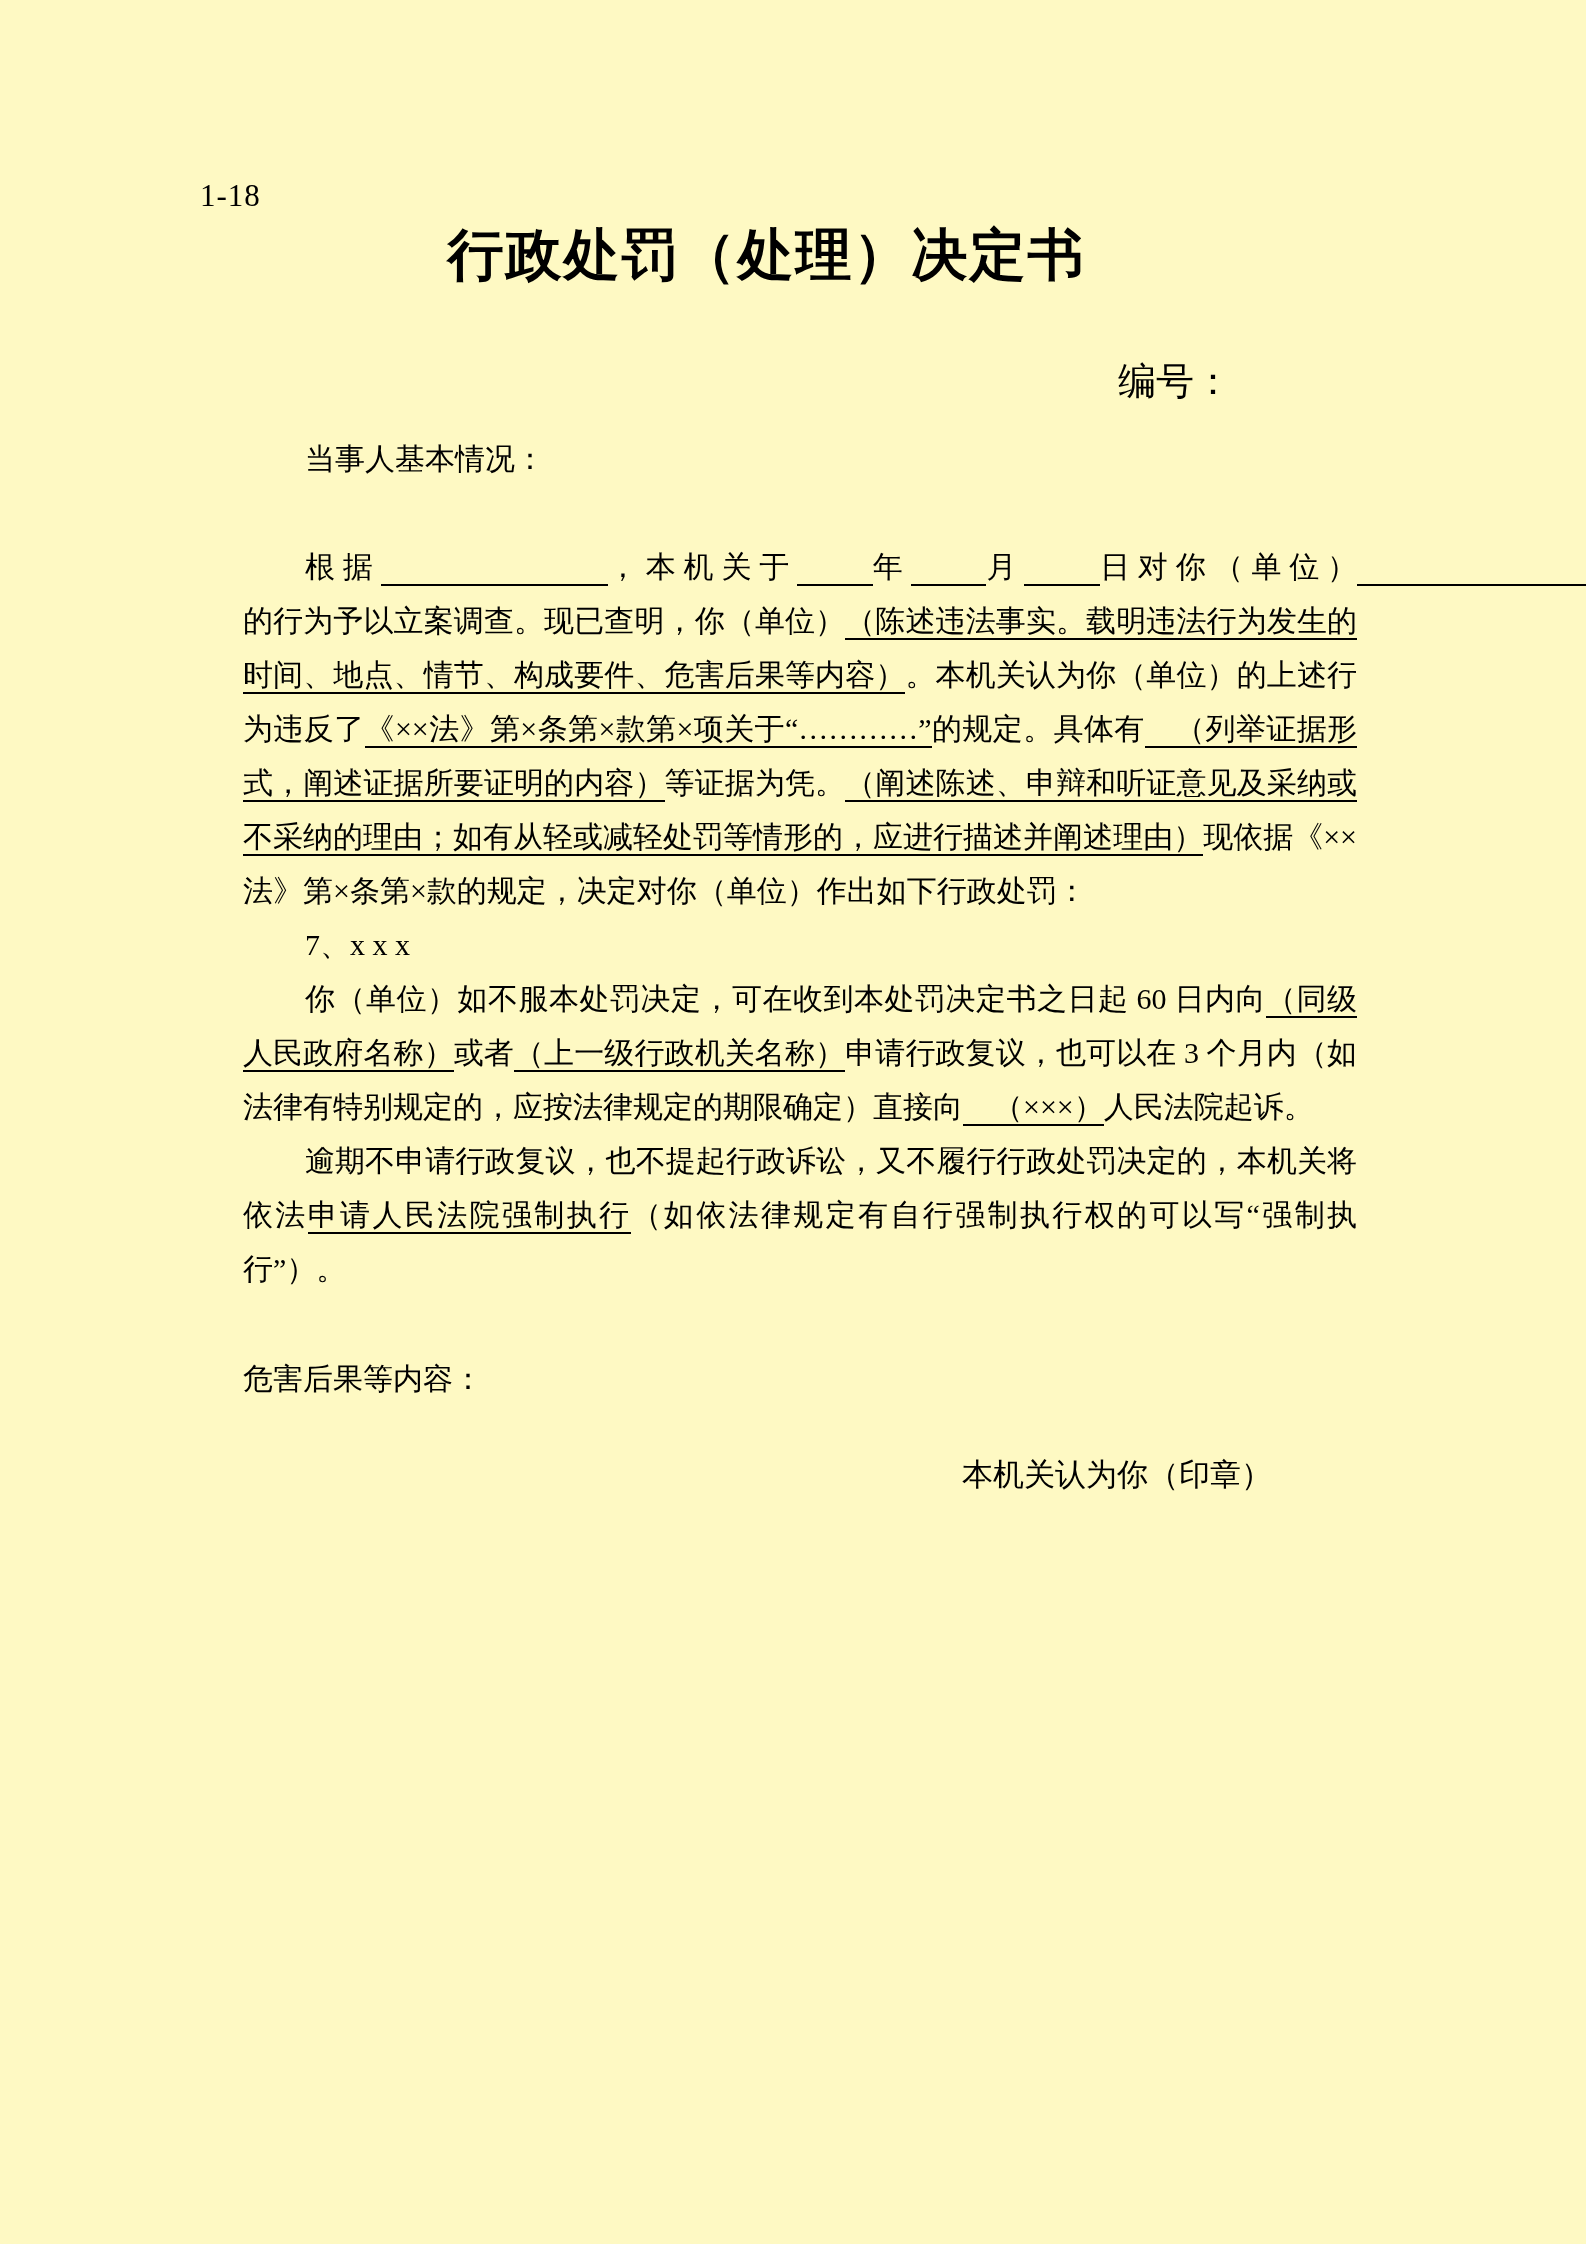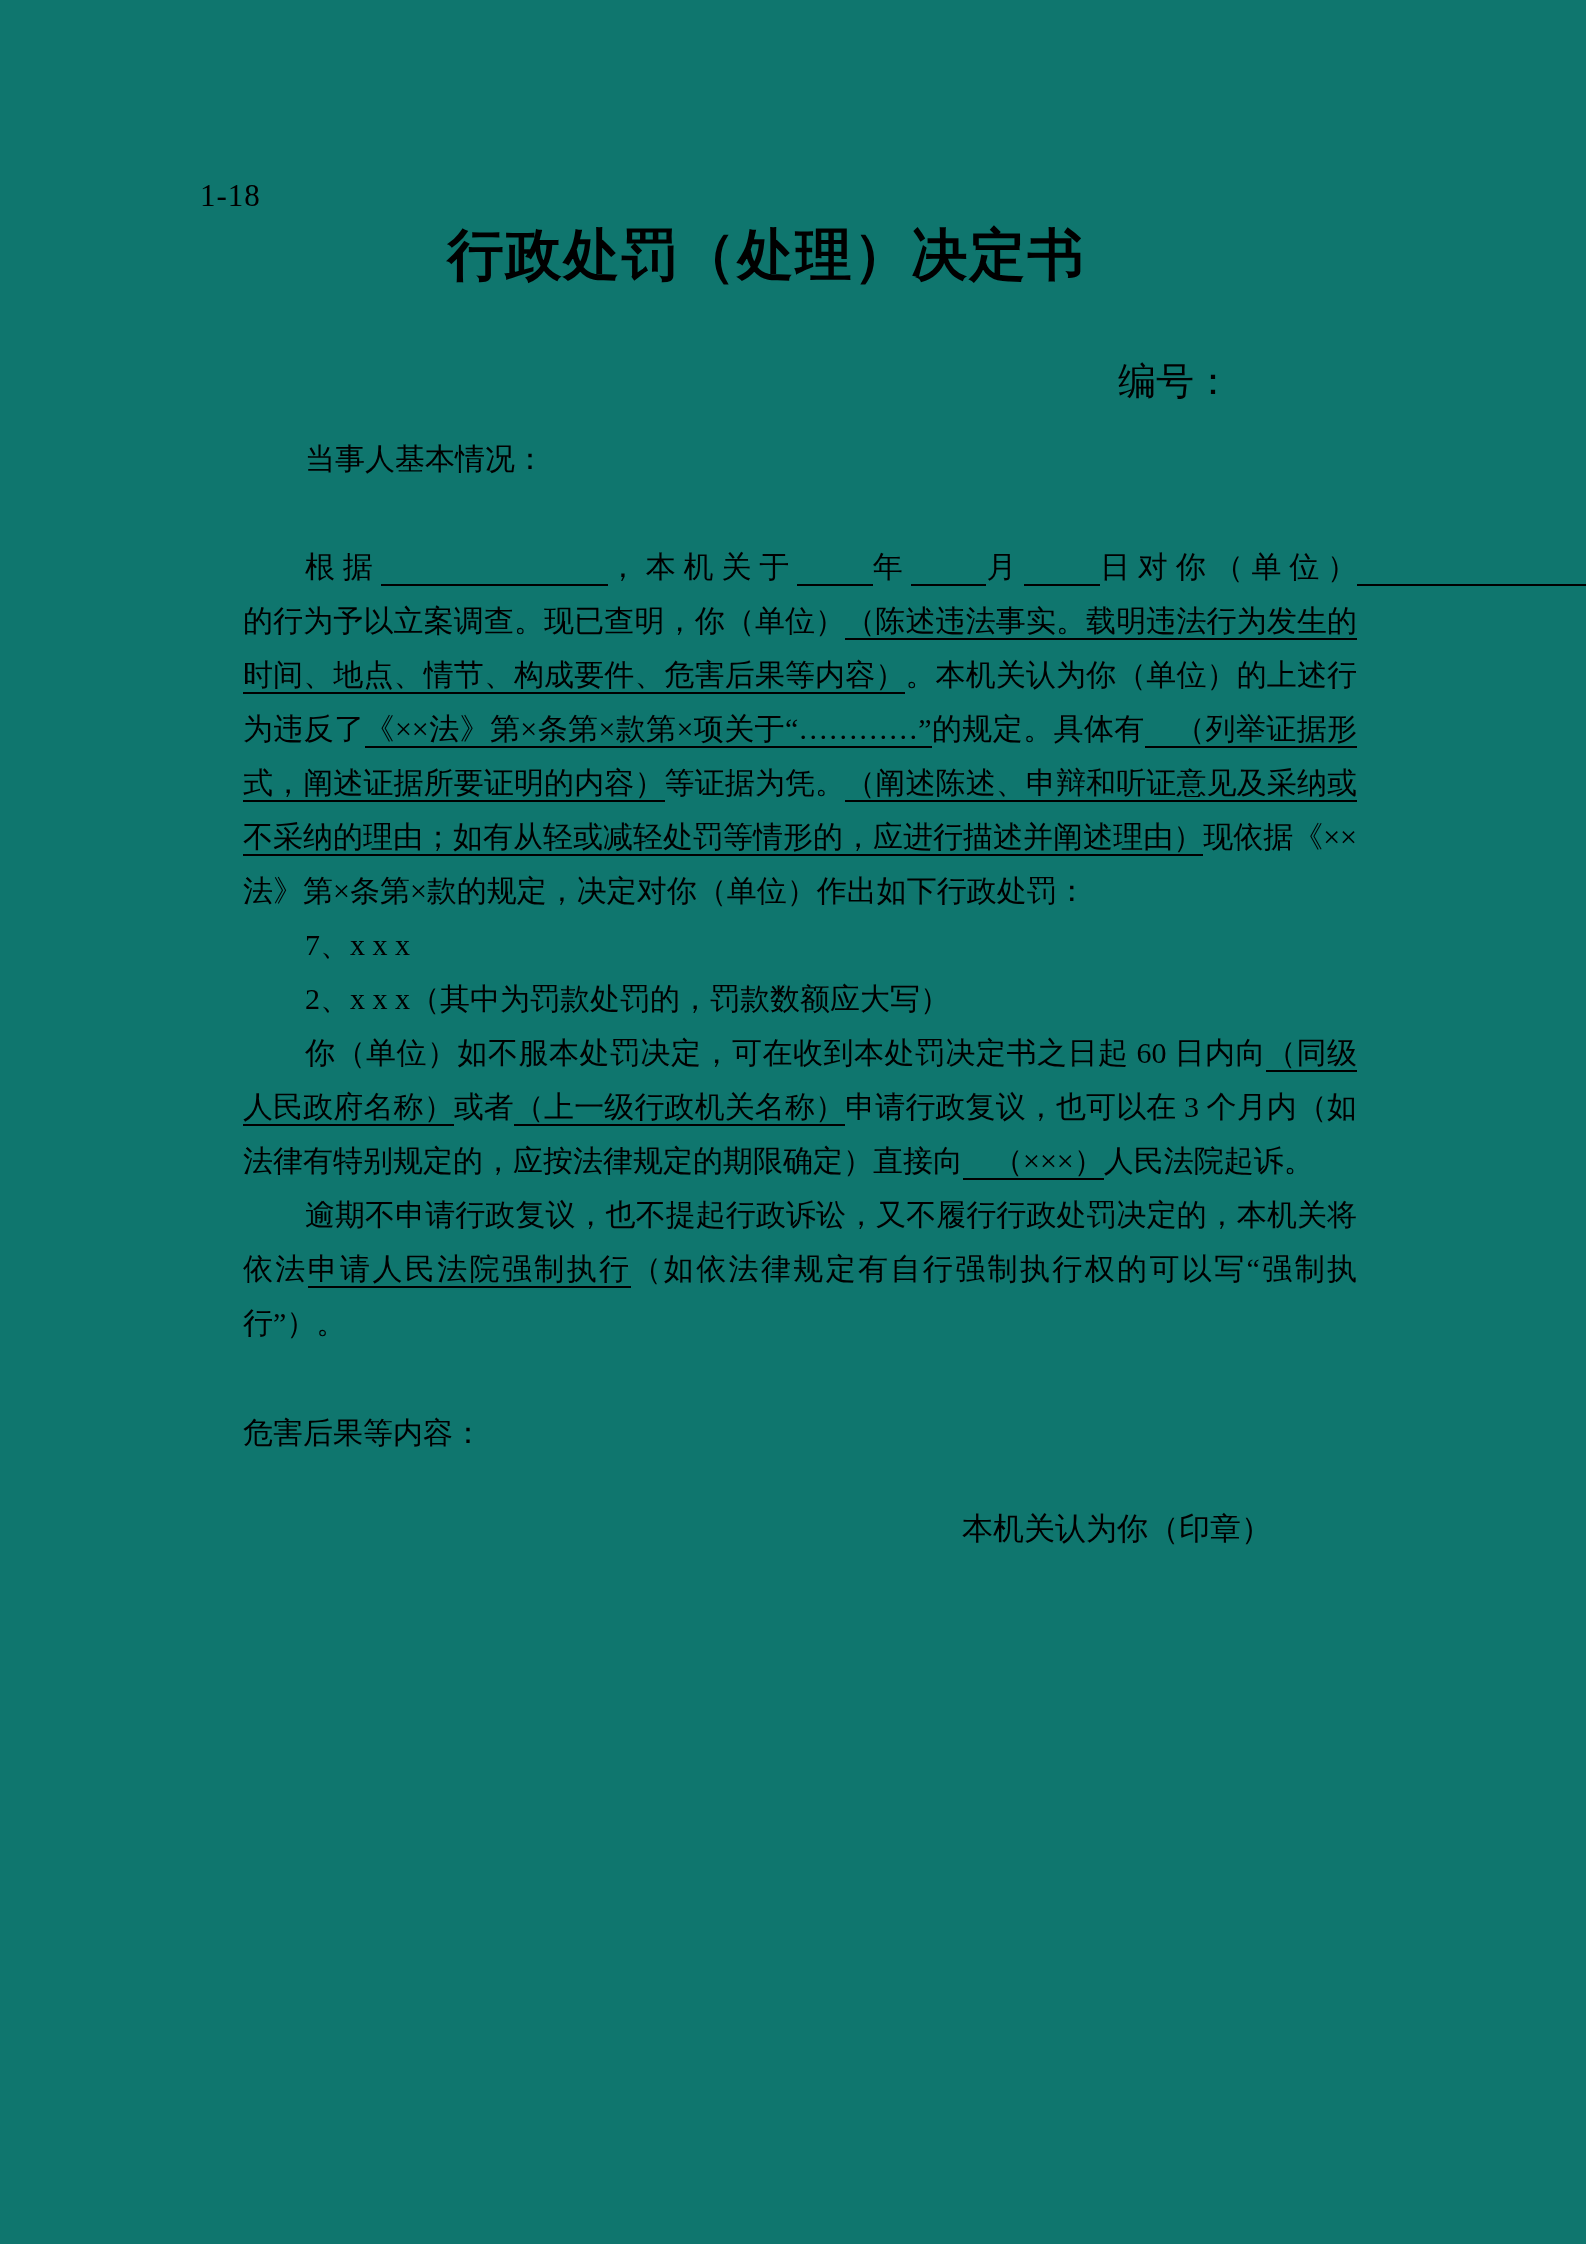--- a/index.html
+++ b/index.html
@@ -4,21 +4,21 @@
 <style>
   html, body {
     margin: 0;
     padding: 0;
     background: #ffffff;
   }
   .page {
     position: relative;
     width: 1586px;
     height: 2244px;
-    background: #0f766e;
+    background: #fef9c3;
     color: #000000;
     font-family: "Liberation Serif", "DejaVu Serif", serif;
     overflow: hidden;
   }
   .doc-code {
     position: absolute;
     left: 200px;
     top: 178px;
     font-size: 31px;
     letter-spacing: 1px;
@@ -87,21 +87,20 @@
   <div class="doc-title" data-name="page-title">行政处罚（处理）决定书</div>
 
   <div class="serial" data-name="serial-number-label">编号：</div>
 
   <div class="content" data-name="document-body">
 
     <div data-name="body-paragraphs">
         <p data-name="para-party-info" class="indent"><span data-name="text-segment">当事人基本情况：</span></p>
         <p data-name="para-main" class="indent"><span data-name="text-segment">根据</span><span data-name="underlined-segment" class="u">　　　　　　</span><span data-name="text-segment">，本机关于</span><span data-name="underlined-segment" class="u">　　</span><span data-name="text-segment">年</span><span data-name="underlined-segment" class="u">　　</span><span data-name="text-segment">月</span><span data-name="underlined-segment" class="u">　　</span><span data-name="text-segment">日对你（单位）</span><span data-name="underlined-segment" class="u">　　　　　　　　　　　　　　　　　　　　　　　</span><span data-name="text-segment">的行为予以立案调查。现已查明，你（单位）</span><span data-name="underlined-segment" class="u">（陈述违法事实。载明违法行为发生的时间、地点、情节、构成要件、危害后果等内容）</span><span data-name="text-segment">。本机关认为你（单位）的上述行为违反了</span><span data-name="underlined-segment" class="u">《××法》第×条第×款第×项关于“…………”</span><span data-name="text-segment">的规定。具体有</span><span data-name="underlined-segment" class="u">　（列举证据形式，阐述证据所要证明的内容）</span><span data-name="text-segment">等证据为凭。</span><span data-name="underlined-segment" class="u">（阐述陈述、申辩和听证意见及采纳或不采纳的理由；如有从轻或减轻处罚等情形的，应进行描述并阐述理由）</span><span data-name="text-segment">现依据《××法》第×条第×款的规定，决定对你（单位）作出如下行政处罚：</span></p>
         <p data-name="para-item-1" class="indent"><span data-name="text-segment">7、x x x</span></p>
-        <p data-name="para-item-2" class="indent"><span data-name="text-segment">2、x x x（其中为罚款处罚的，罚款数额应大写）</span></p>
         <p data-name="para-appeal" class="indent"><span data-name="text-segment">你（单位）如不服本处罚决定，可在收到本处罚决定书之日起 60 日内向</span><span data-name="underlined-segment" class="u">（同级人民政府名称）</span><span data-name="text-segment">或者</span><span data-name="underlined-segment" class="u">（上一级行政机关名称）</span><span data-name="text-segment">申请行政复议，也可以在 3 个月内（如法律有特别规定的，应按法律规定的期限确定）直接向</span><span data-name="underlined-segment" class="u">　（×××）</span><span data-name="text-segment">人民法院起诉。</span></p>
         <p data-name="para-enforcement" class="indent"><span data-name="text-segment">逾期不申请行政复议，也不提起行政诉讼，又不履行行政处罚决定的，本机关将依法</span><span data-name="underlined-segment" class="u">申请人民法院强制执行</span><span data-name="text-segment">（如依法律规定有自行强制执行权的可以写“强制执行”）。</span></p>
       </div>
 
     <p data-name="penalty-license-line">危害后果等内容：</p>
 
     <div class="signature" data-name="signature-block">
       <div class="sig-agency" data-name="signature-agency">本机关认为你（印章）</div>
     </div>
 

